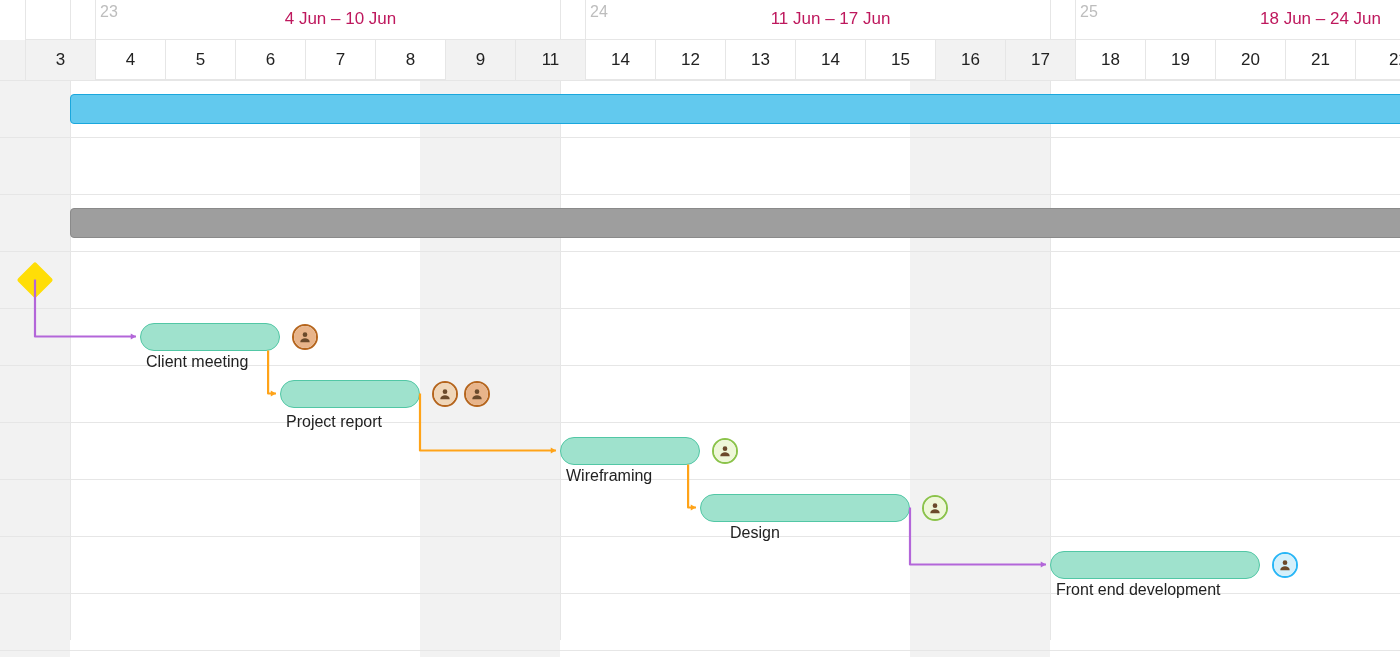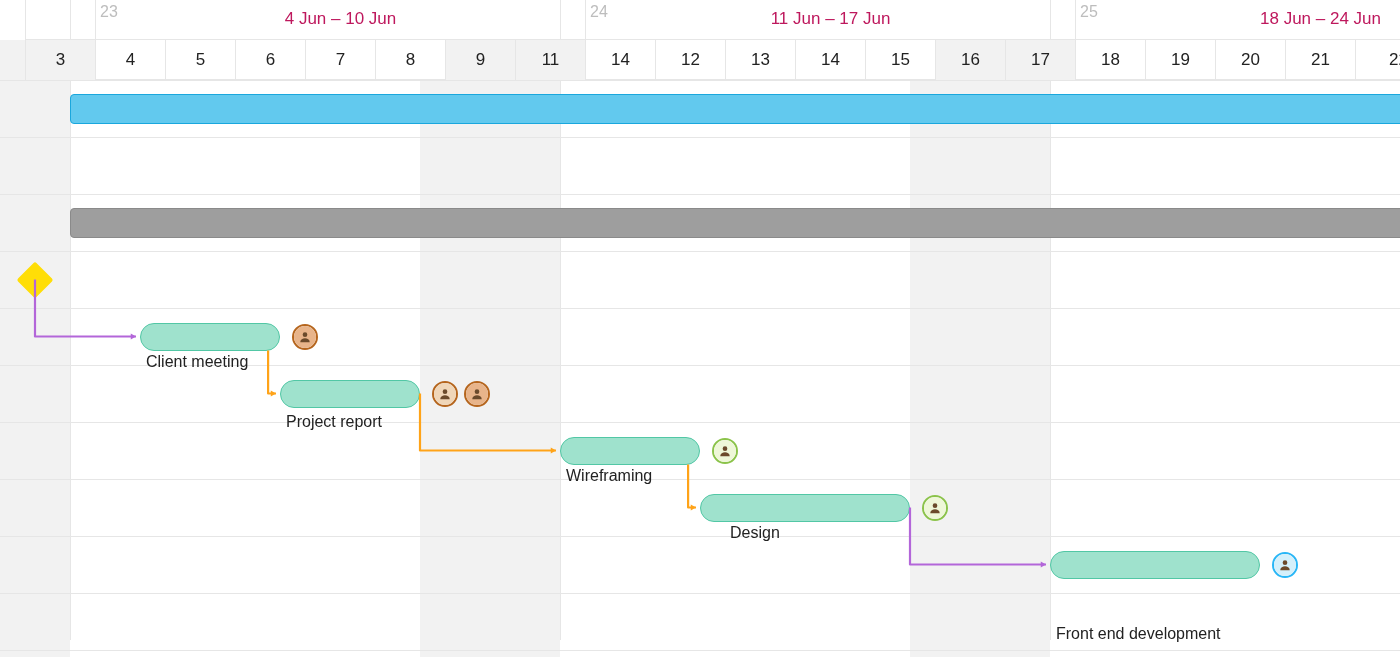--- a/index.html
+++ b/index.html
@@ -152,21 +152,21 @@
       <div class="task-label" style="left: 730px; top: 443.5px;">Design</div>
       <div class="avatar" style="left: 922px; top: 414.5px; border-color: rgb(139, 195, 74);">
         <div class="avatar-inner" style="background: rgb(238, 247, 216);">
           <svg viewBox="0 0 24 24" fill="#6b4a2b">
             <circle cx="12" cy="8" r="4"></circle>
             <path d="M4 20c0-4 4-6 8-6s8 2 8 6v1H4z"></path>
           </svg>
         </div>
       </div>
       <div class="bar bar-task" style="top: 470.5px; left: 1050px; width: 210px;"></div>
-      <div class="task-label" style="left: 1056px; top: 500.5px; margin-top: 44px;">Front end development</div>
+      <div class="task-label" style="left: 1056px; top: 500.5px;">Front end development</div>
       <div class="avatar" style="left: 1272px; top: 471.5px; border-color: rgb(41, 182, 246);">
         <div class="avatar-inner" style="background: rgb(212, 240, 251);">
           <svg viewBox="0 0 24 24" fill="#6b4a2b">
             <circle cx="12" cy="8" r="4"></circle>
             <path d="M4 20c0-4 4-6 8-6s8 2 8 6v1H4z"></path>
           </svg>
         </div>
       </div>
     </div>
 

